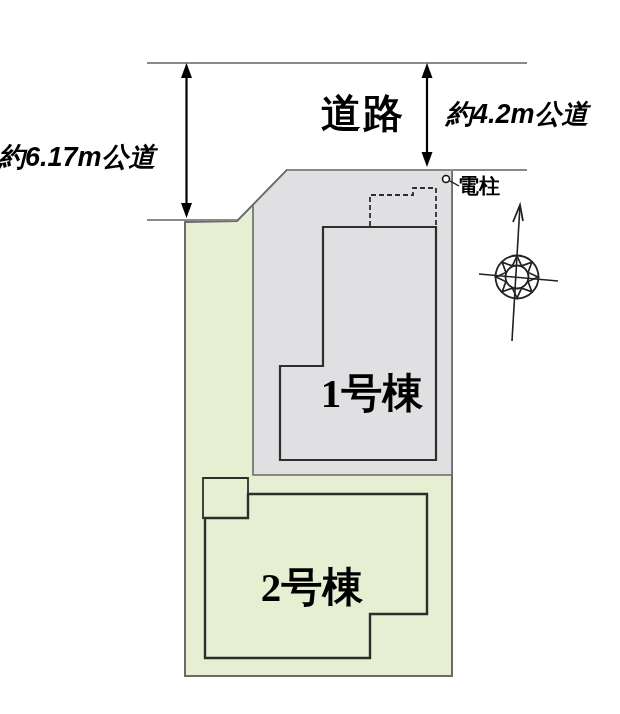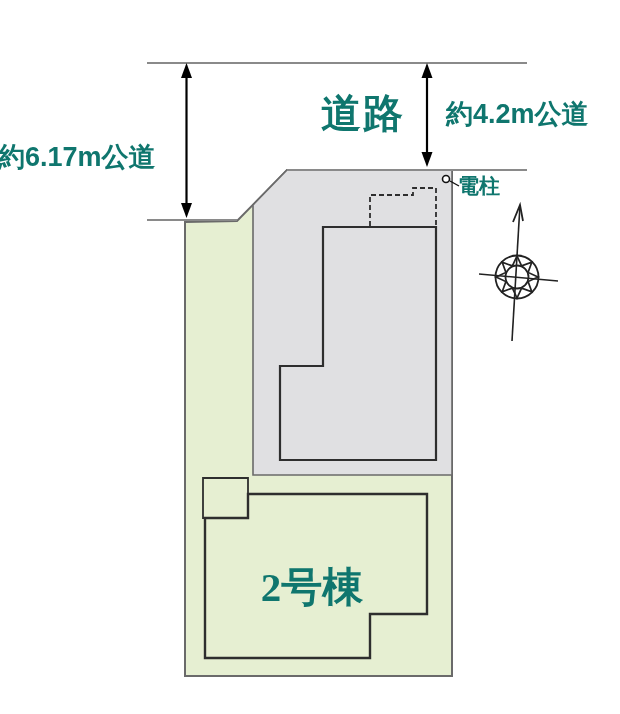--- a/index.html
+++ b/index.html
@@ -4,23 +4,23 @@
 <style>
   html,body{margin:0;padding:0;background:#ffffff;}
   #canvas{
     position:relative;
     width:620px;height:714px;
     background:#ffffff;
     overflow:hidden;
     font-family:"Liberation Serif","DejaVu Serif",serif;
   }
   #plan-svg{position:absolute;left:0;top:0;}
-  .lbl{position:absolute;color:#0f766e;white-space:nowrap;}
+  .lbl{position:absolute;color:#000000;white-space:nowrap;}
   .lbl-serif{font-family:"Liberation Serif","DejaVu Serif",serif;font-weight:600;}
-  .lbl-gothic{font-family:"Liberation Sans","DejaVu Sans",sans-serif;font-weight:700;}
+  .lbl-gothic{font-family:"Liberation Sans","DejaVu Sans",sans-serif;font-weight:700;font-style:italic;}
   #road-label{left:320px;top:92px;width:86px;font-size:40px;line-height:44px;text-align:center;letter-spacing:2px;}
   #road-width-right{left:446px;top:99px;font-size:27px;line-height:30px;letter-spacing:0px;}
   #road-width-left{left:-2px;top:142px;width:182px;font-size:27px;line-height:30px;text-align:left;}
   #pole-label{left:458px;top:174px;font-size:21px;line-height:24px;}
   #building1-label{left:320px;top:370px;width:104px;font-size:41px;line-height:46px;text-align:center;}
   #building2-label{left:258px;top:564px;width:108px;font-size:41px;line-height:46px;text-align:center;}
 </style>
 </head>
 <body>
 
@@ -73,15 +73,16 @@
   </svg>
 
   <div class="lbl lbl-serif" id="road-label">道路</div>
 
   <div class="lbl lbl-gothic" id="road-width-right">約4.2m公道</div>
 
   <div class="lbl lbl-gothic" id="road-width-left">約6.17m公道</div>
 
   <div class="lbl lbl-serif" id="pole-label">電柱</div>
 
+  <div class="lbl lbl-serif" id="building1-label">1号棟</div>
 
   <div class="lbl lbl-serif" id="building2-label">2号棟</div>
 </div>
 
 </body></html>

